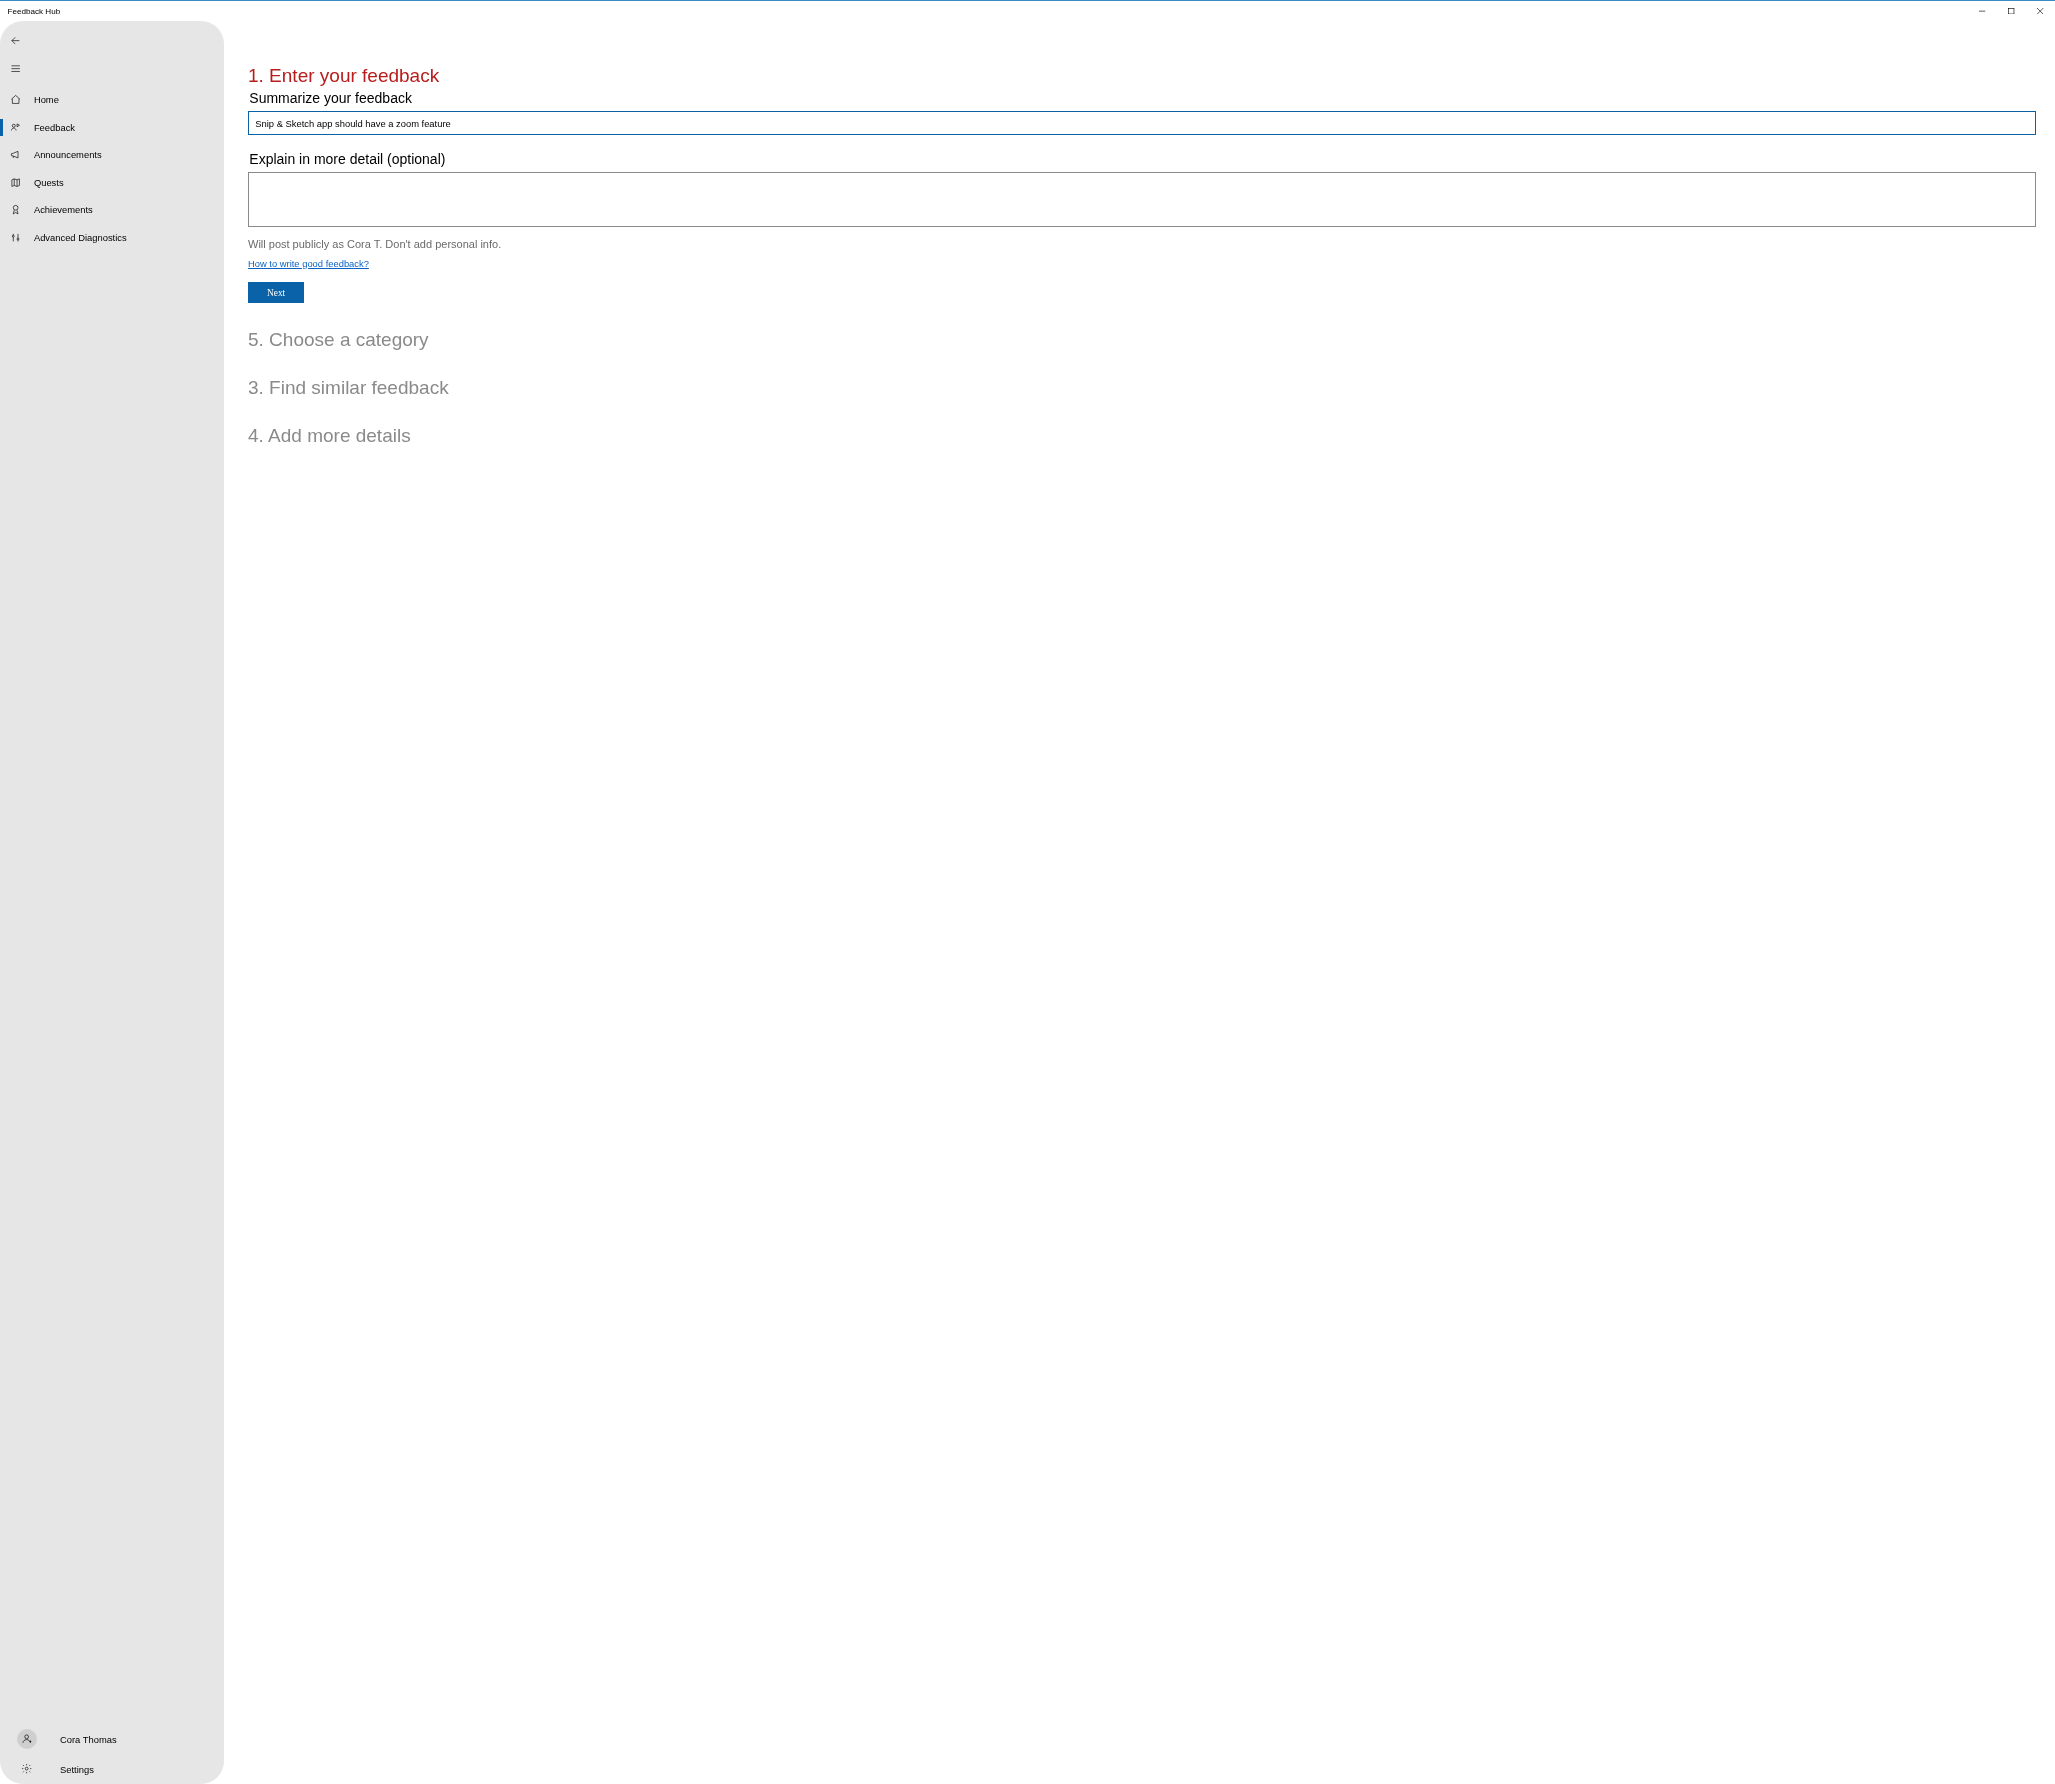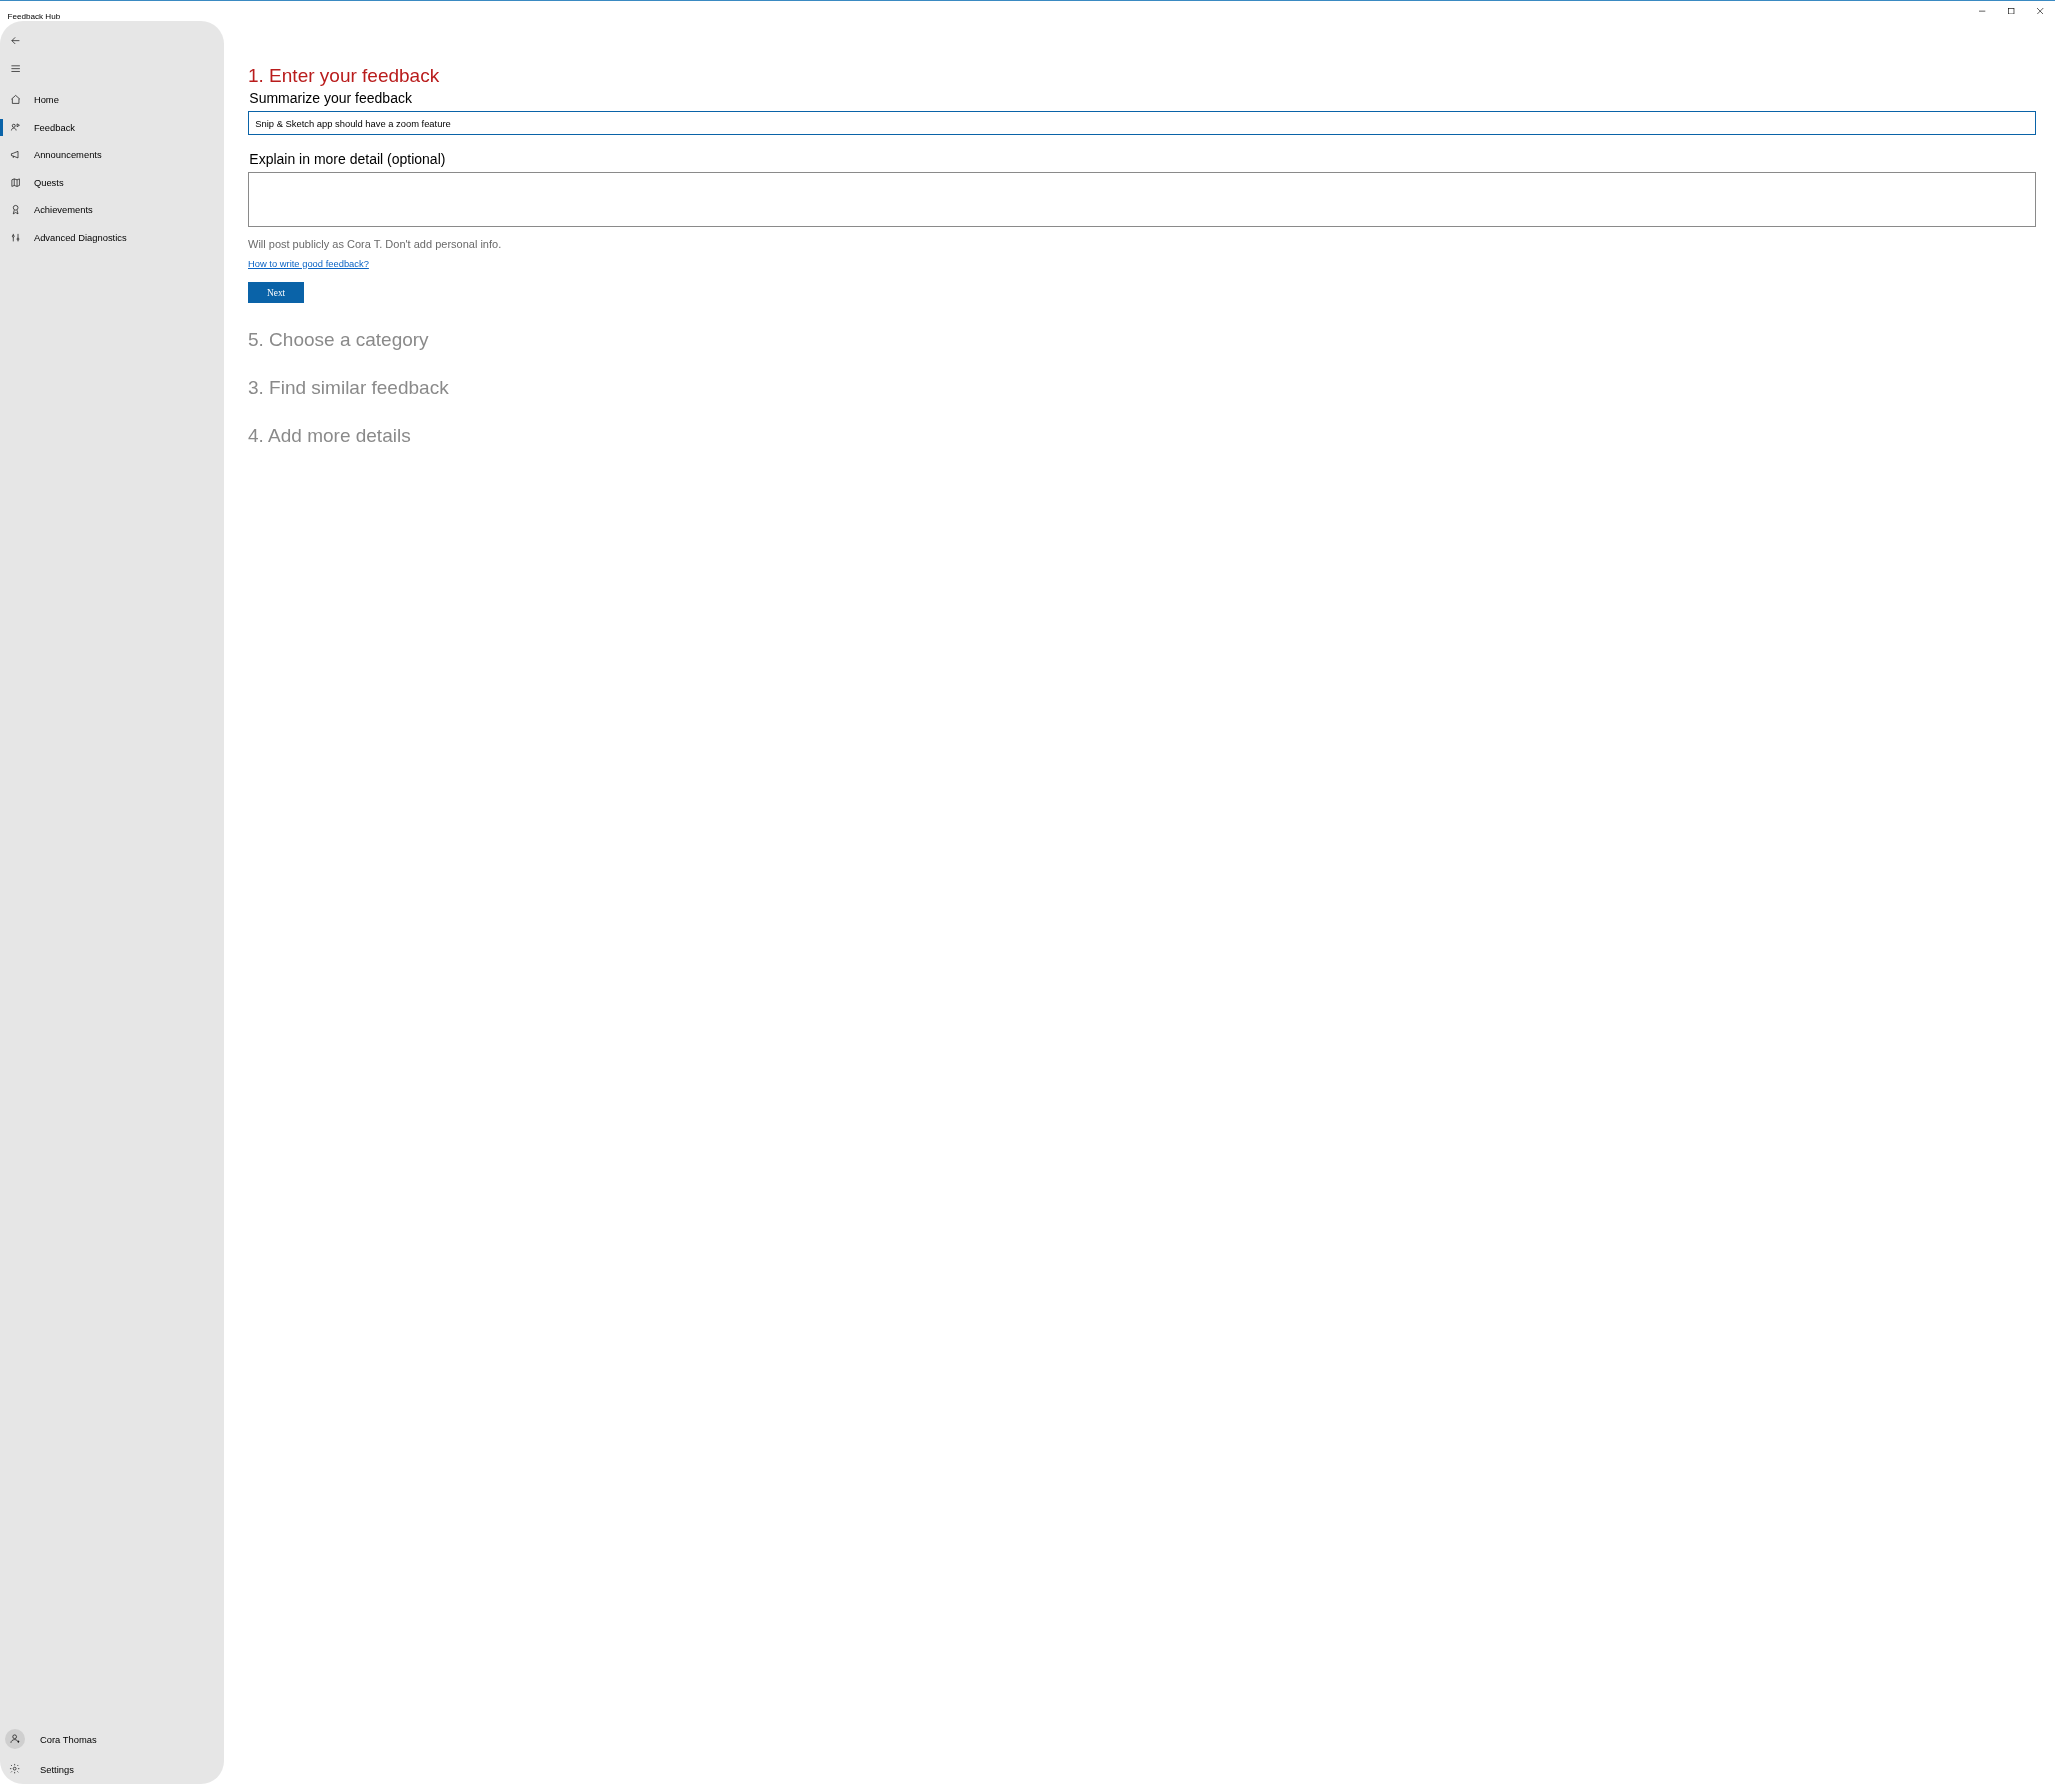--- a/index.html
+++ b/index.html
@@ -10,21 +10,21 @@
       background: #fff;
       height: 100vh;
       display: flex;
       flex-direction: column;
       overflow: hidden;
       border-top: 1.3px solid #3a8ac2;
     }
     .titlebar {
       height: 20px;
       display: flex;
-      align-items: flex-end;
+      align-items: center;
       padding-left: 7.5px;
       font-size: 8.1px;
       color: #000;
       background: #fff;
     }
     .titlebar-spacer { flex: 1; }
     .window-controls { display: flex; }
     .win-btn {
       width: 29px; height: 20px;
       display: flex; align-items: center; justify-content: center;
@@ -70,22 +70,22 @@
       position: absolute;
       left: 0; top: 5px; bottom: 5px;
       width: 2.5px;
       background: #0a63a8;
     }
     .sidebar-spacer { flex: 1; }
     .user-row, .settings-row {
       height: 30px;
       display: flex;
       align-items: center;
-      padding-left: 5px;
-      gap: 15px;
+      padding-left: 17px;
+      gap: 23px;
       font-size: 9.4px;
     }
     .avatar-circle {
       width: 20px; height: 20px; border-radius: 50%;
       background: #cfcfcf;
       display:flex; align-items:center; justify-content:center;
     }
     .settings-row .icon-slot { width: 20px; display:flex; justify-content:center; }
 
     

